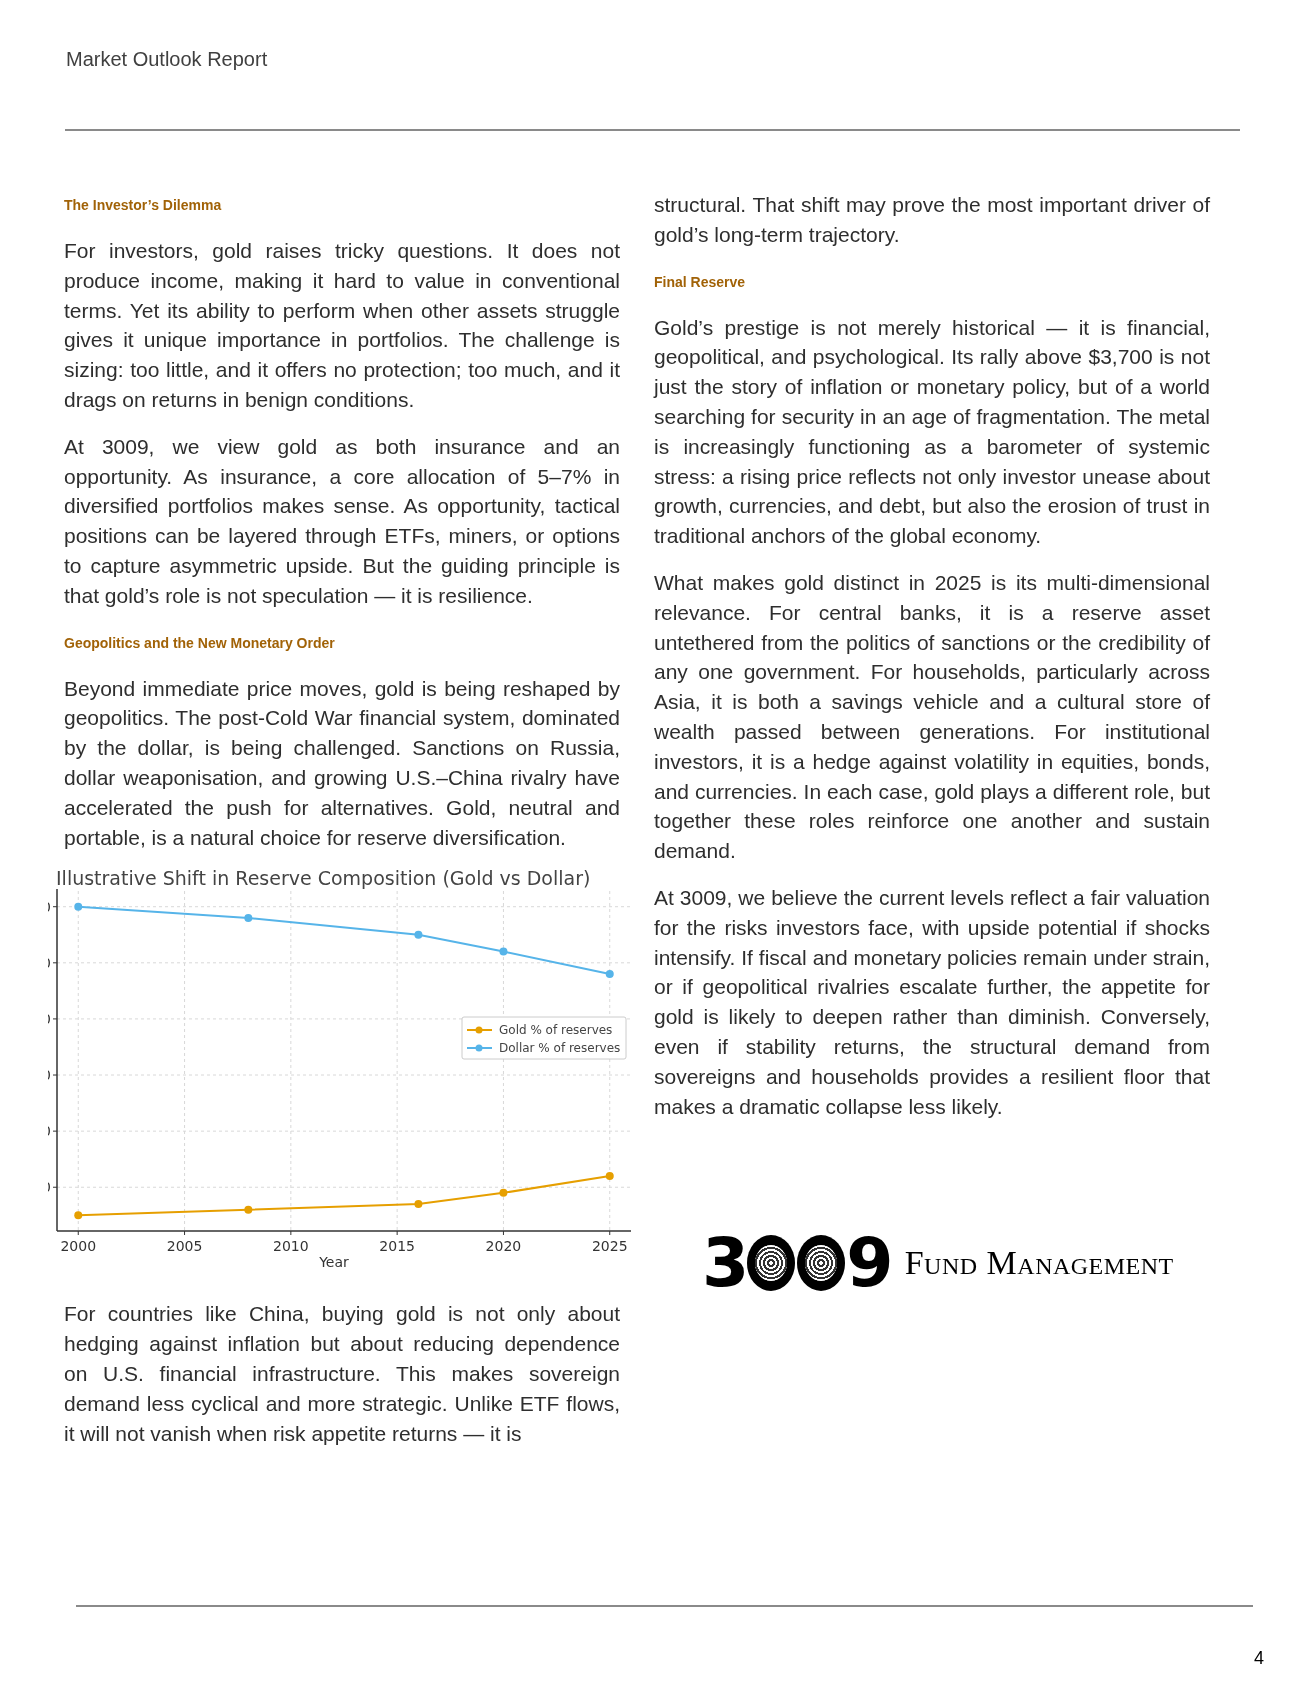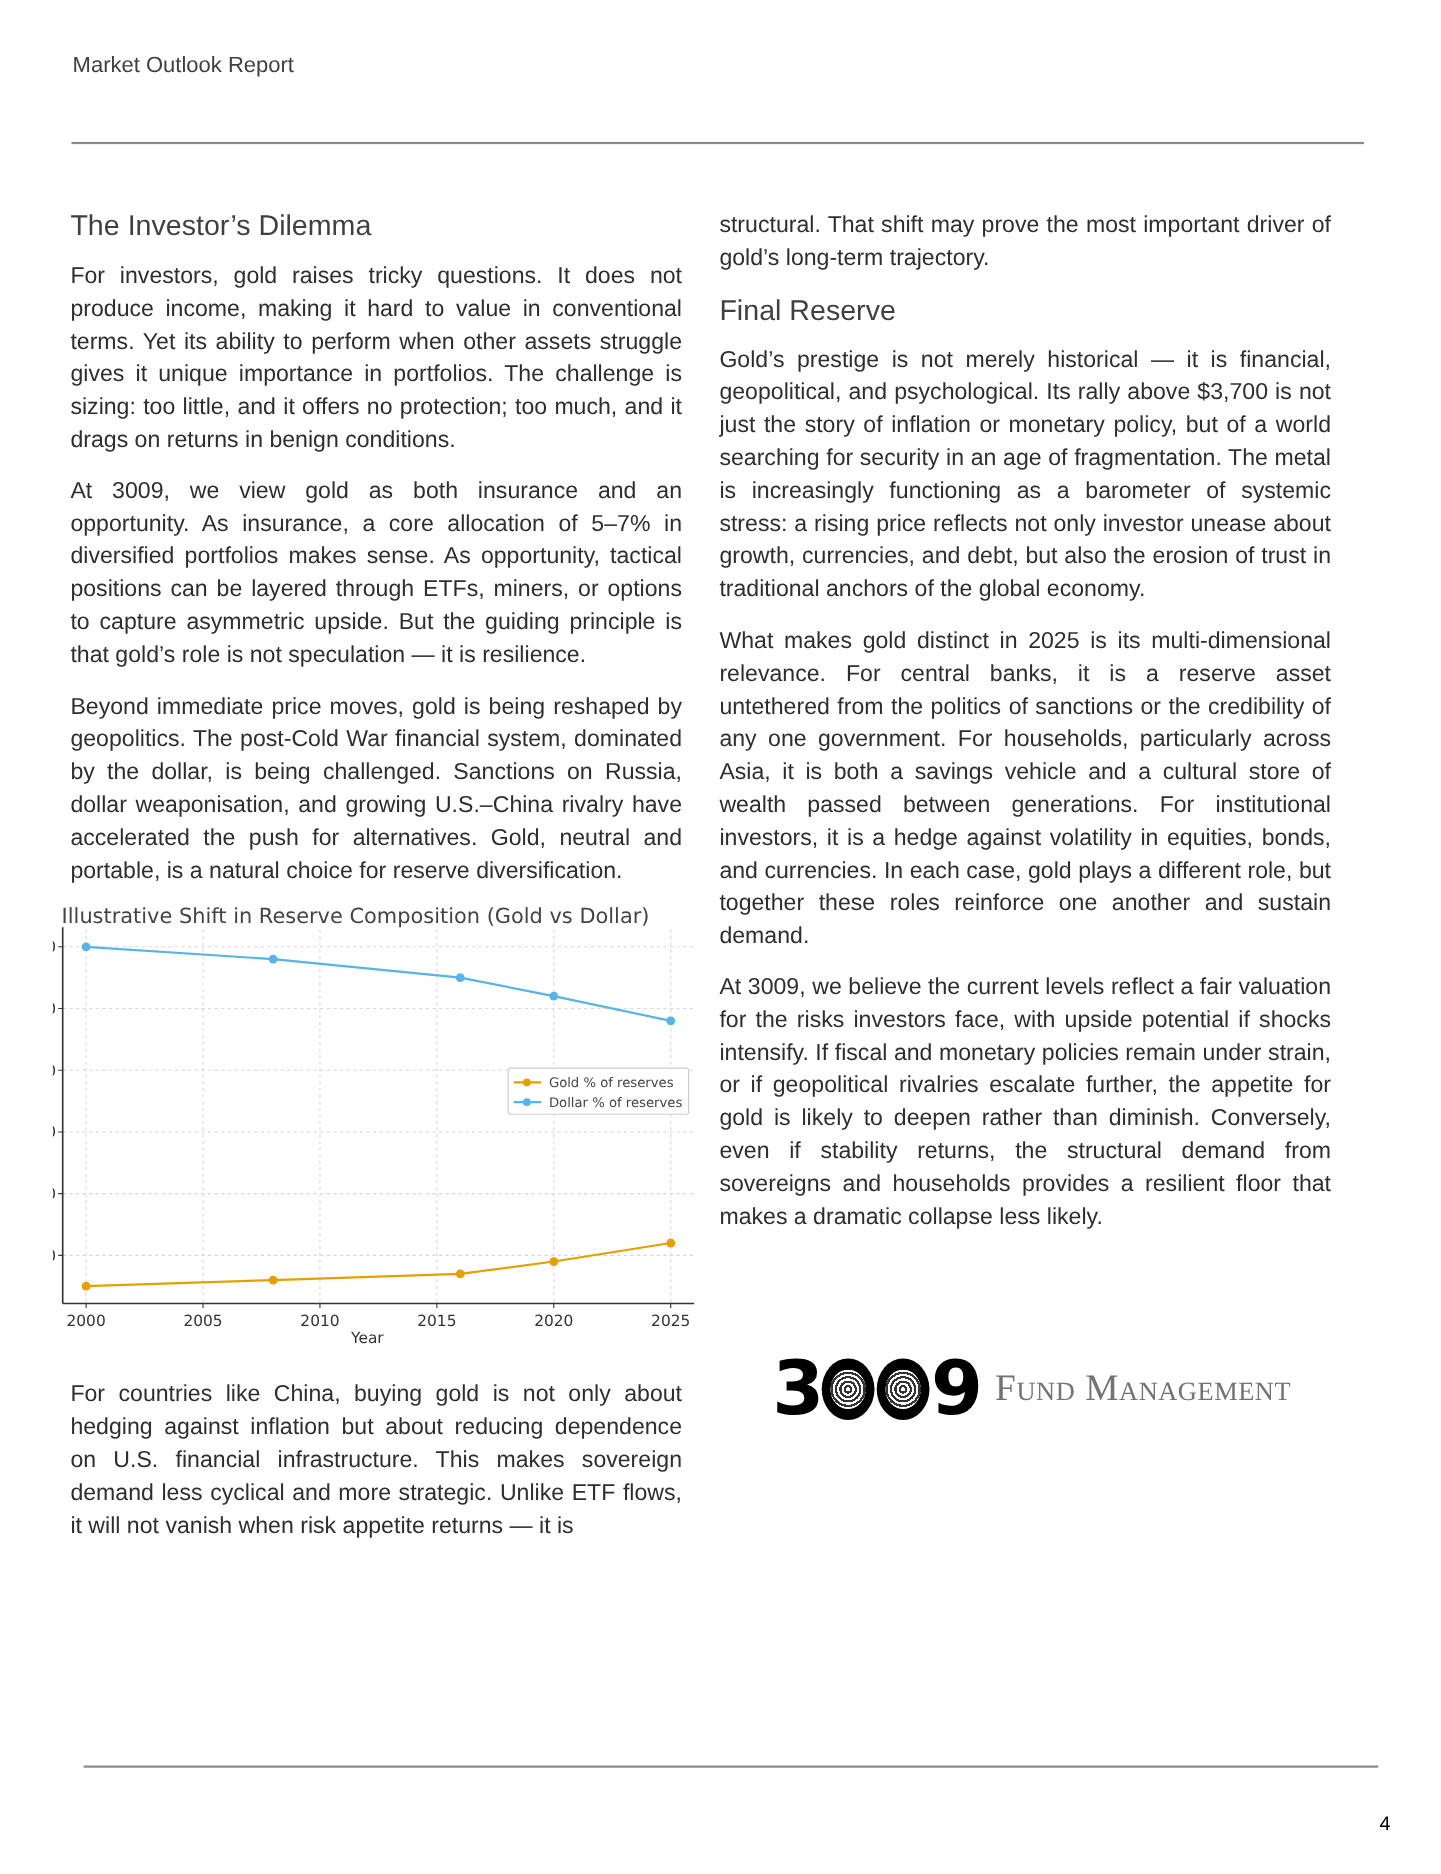--- a/index.html
+++ b/index.html
@@ -6,42 +6,43 @@
   html, body { width: 1310px; height: 1704px; background: #ffffff; overflow: hidden; }
   body { position: relative; font-family: "Liberation Sans", sans-serif; color: #2e2e2e; }
   .header-title { position: absolute; left: 66px; top: 48px; font-size: 20px; color: #404040; }
   .rule { position: absolute; height: 2px; background: #8a8a8a; }
   .rule.top { left: 65px; width: 1175px; top: 129px; }
   .rule.bottom { left: 76px; width: 1177px; top: 1605px; }
   .page-num { position: absolute; left: 1254px; top: 1648px; font-size: 18px; color: #000; }
   .col { position: absolute; width: 556px; }
   .col.left { left: 64px; top: 190px; }
   .col.right { left: 654px; top: 190px; }
-  h2 { font-size: 26px; font-weight: normal; color: #404040; line-height: 30px; margin-bottom: 16px; }
+  h2 { font-size: 14px; font-weight: bold; color: #a16207; line-height: 30px; margin-bottom: 16px; }
   p { font-size: 21px; line-height: 29.8px; text-align: justify; margin-bottom: 17px; }
   p.last-left { text-align: justify; text-align-last: left; margin-top: 12px; }
   .chart { position: relative; width: 600px; height: 400px; margin-left: -16px; margin-top: 1px; margin-bottom: 30px; }
   .chart svg { position: absolute; left: 0; top: 0; }
   .logo { position: absolute; left: 702px; top: 1228px; width: 545px; height: 70px; display: flex; align-items: center; }
   .logo-num { font-family: "DejaVu Sans", sans-serif; font-weight: bold; font-size: 68px; color: #000; letter-spacing: -3px; display: flex; align-items: center; line-height: 1; }
   .ring { display: inline-block; width: 48px; height: 56px; border-radius: 50%; background: #000; margin: 0 1px; position: relative; }
   .ring::after { content: ""; position: absolute; left: 8px; top: 10px; width: 32px; height: 36px; border-radius: 50%;
     background: repeating-radial-gradient(circle, #fff 0 2px, #333 2px 4px); }
-  .logo-text { font-family: "Liberation Serif", serif; font-size: 34px; color: #737373; margin-left: 14px; letter-spacing: 0.5px; font-variant: small-caps; }
+  .logo-text { font-family: "Liberation Serif", serif; font-size: 34px; color: #000000; margin-left: 14px; letter-spacing: 0.5px; font-variant: small-caps; }
 </style>
 </head>
 <body>
 
 <div class="header-title">Market Outlook Report</div>
 <div class="rule top"></div>
 
 <div class="col left">
   <h2>The Investor’s Dilemma</h2>
   <p>For investors, gold raises tricky questions. It does not produce income, making it hard to value in conventional terms. Yet its ability to perform when other assets struggle gives it unique importance in portfolios. The challenge is sizing: too little, and it offers no protection; too much, and it drags on returns in benign conditions.</p>
   <p>At 3009, we view gold as both insurance and an opportunity. As insurance, a core allocation of 5–7% in diversified portfolios makes sense. As opportunity, tactical positions can be layered through ETFs, miners, or options to capture asymmetric upside. But the guiding principle is that gold’s role is not speculation — it is resilience.</p>
+  <h2>Geopolitics and the New Monetary Order</h2>
   <p>Beyond immediate price moves, gold is being reshaped by geopolitics. The post-Cold War financial system, dominated by the dollar, is being challenged. Sanctions on Russia, dollar weaponisation, and growing U.S.–China rivalry have accelerated the push for alternatives. Gold, neutral and portable, is a natural choice for reserve diversification.</p>
 
   <div class="chart">
     <svg id="chart-svg" width="600" height="400" viewBox="0 0 600 400">
         <text x="8" y="16" font-size="19" fill="#444" font-family="&quot;DejaVu Sans&quot;, sans-serif">Illustrative Shift in Reserve Composition (Gold vs Dollar)</text>
         <line x1="30.25925925925926" x2="30.25925925925926" y1="22" y2="362" stroke="#d8d8d8" stroke-dasharray="3,3"></line>
         <line x1="136.55555555555554" x2="136.55555555555554" y1="22" y2="362" stroke="#d8d8d8" stroke-dasharray="3,3"></line>
         <line x1="242.85185185185185" x2="242.85185185185185" y1="22" y2="362" stroke="#d8d8d8" stroke-dasharray="3,3"></line>
         <line x1="349.14814814814815" x2="349.14814814814815" y1="22" y2="362" stroke="#d8d8d8" stroke-dasharray="3,3"></line>
         <line x1="455.44444444444446" x2="455.44444444444446" y1="22" y2="362" stroke="#d8d8d8" stroke-dasharray="3,3"></line>

